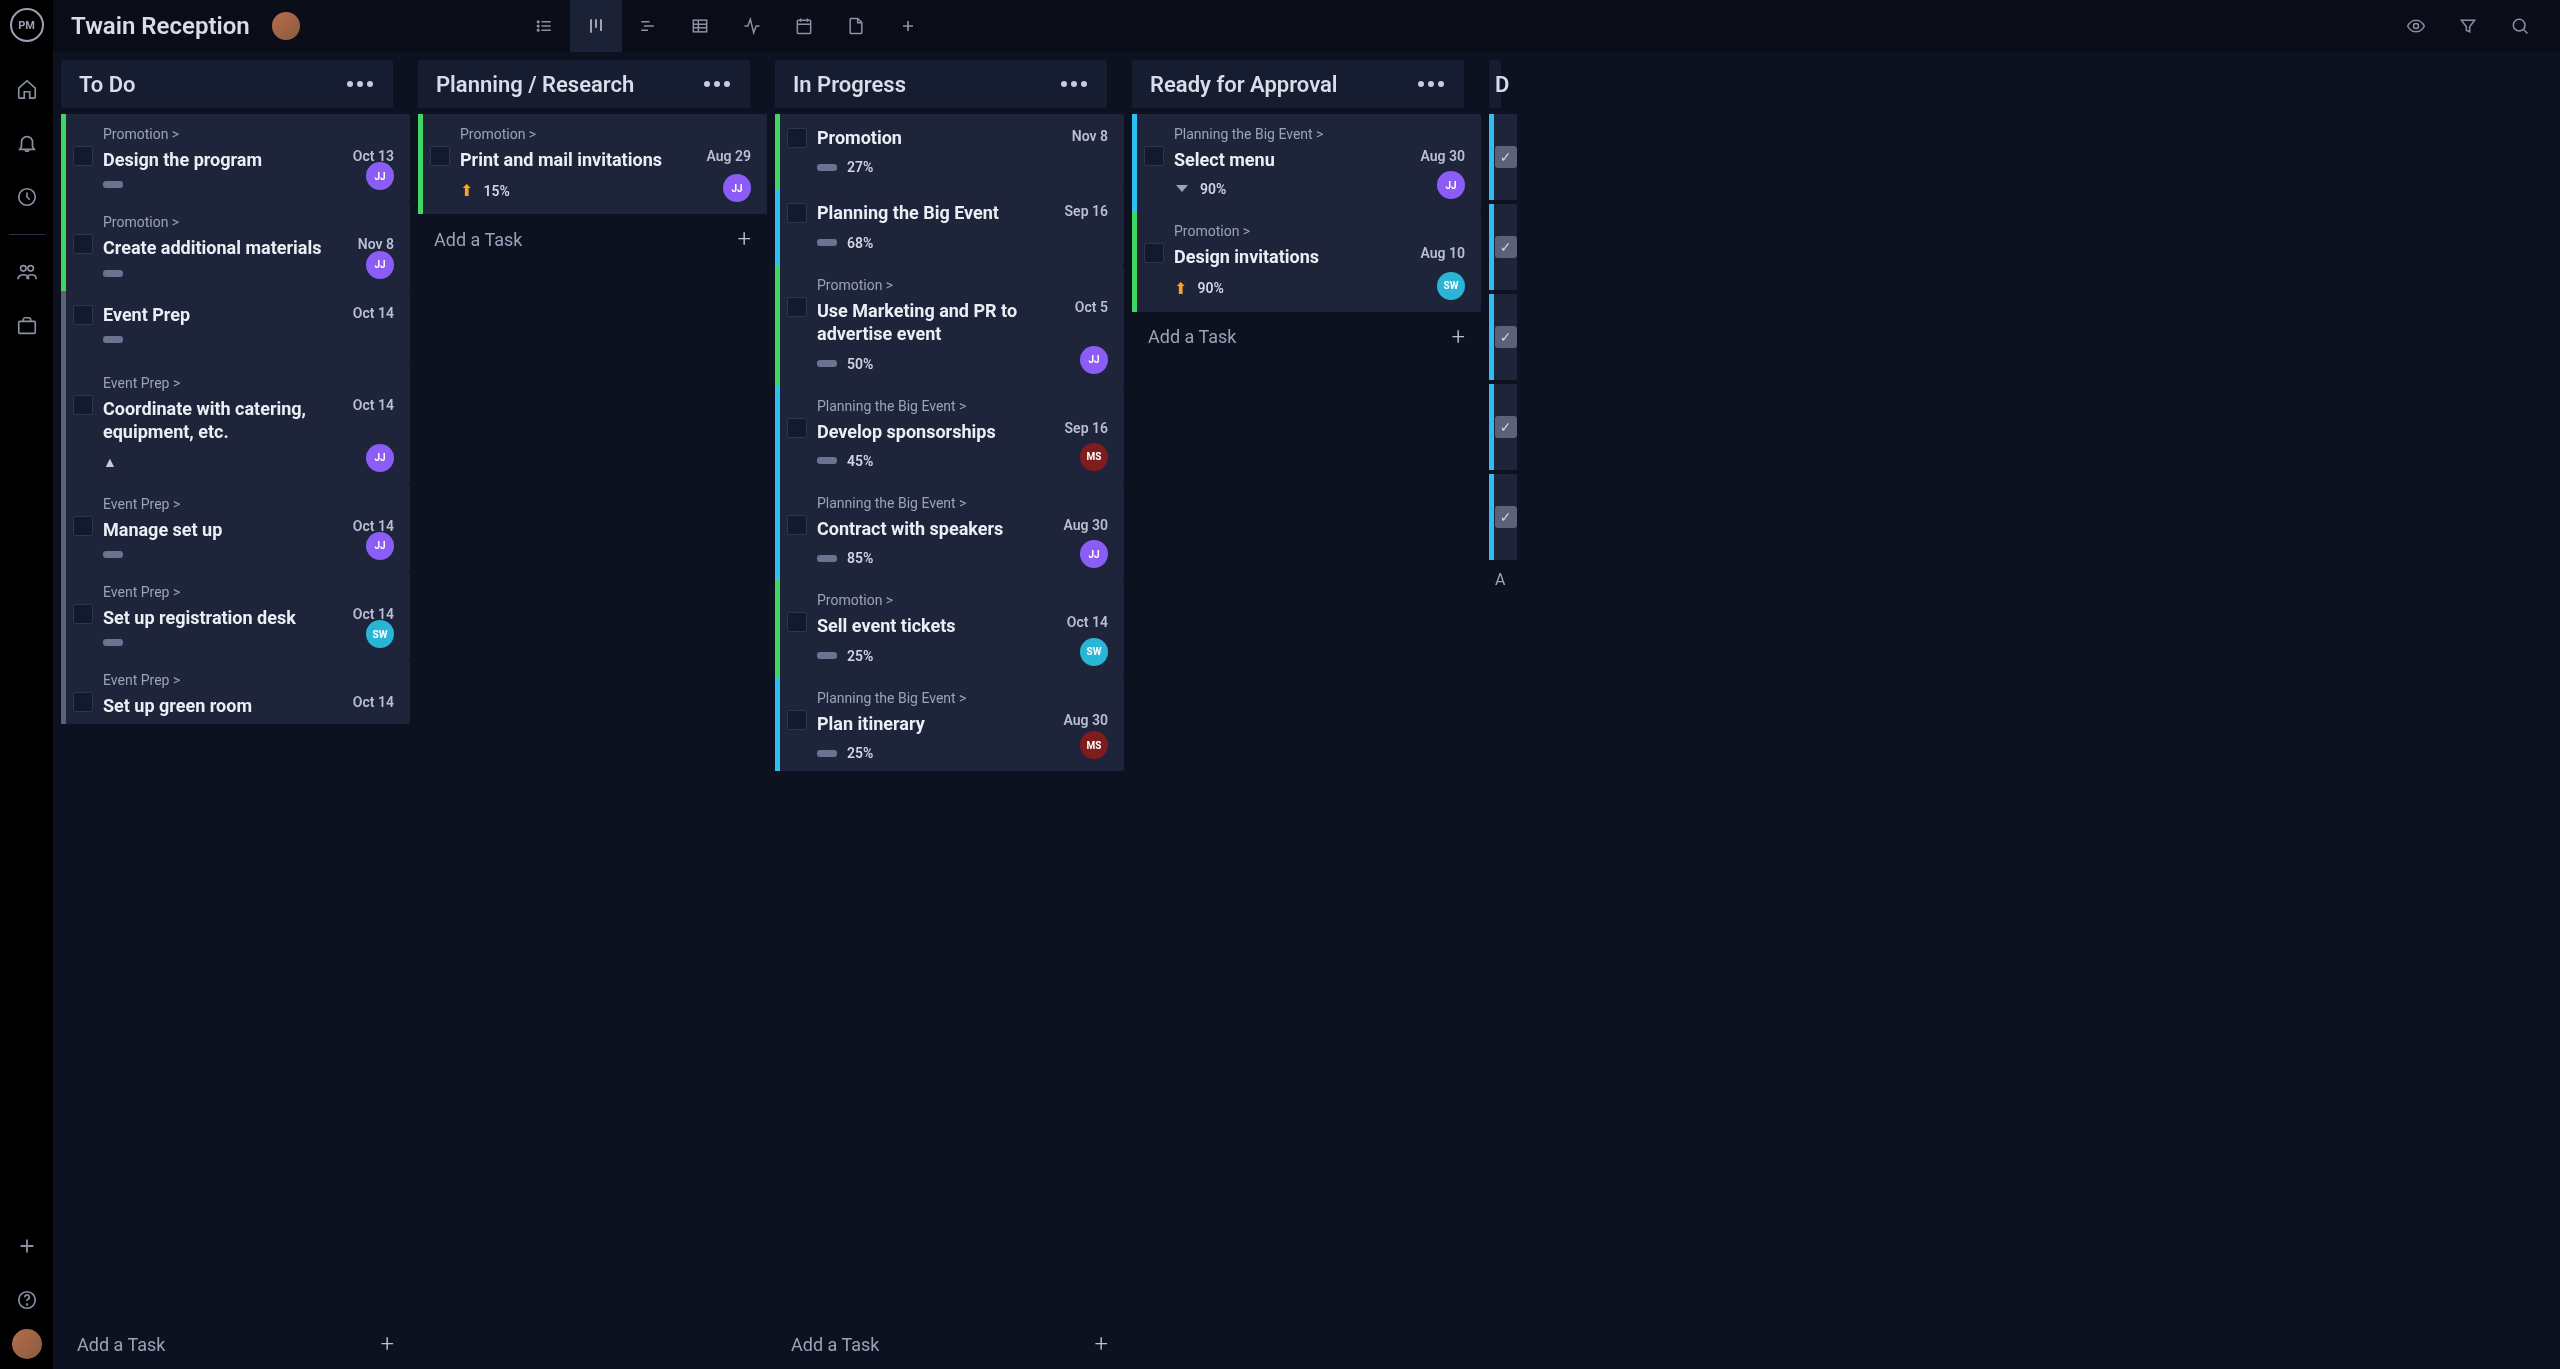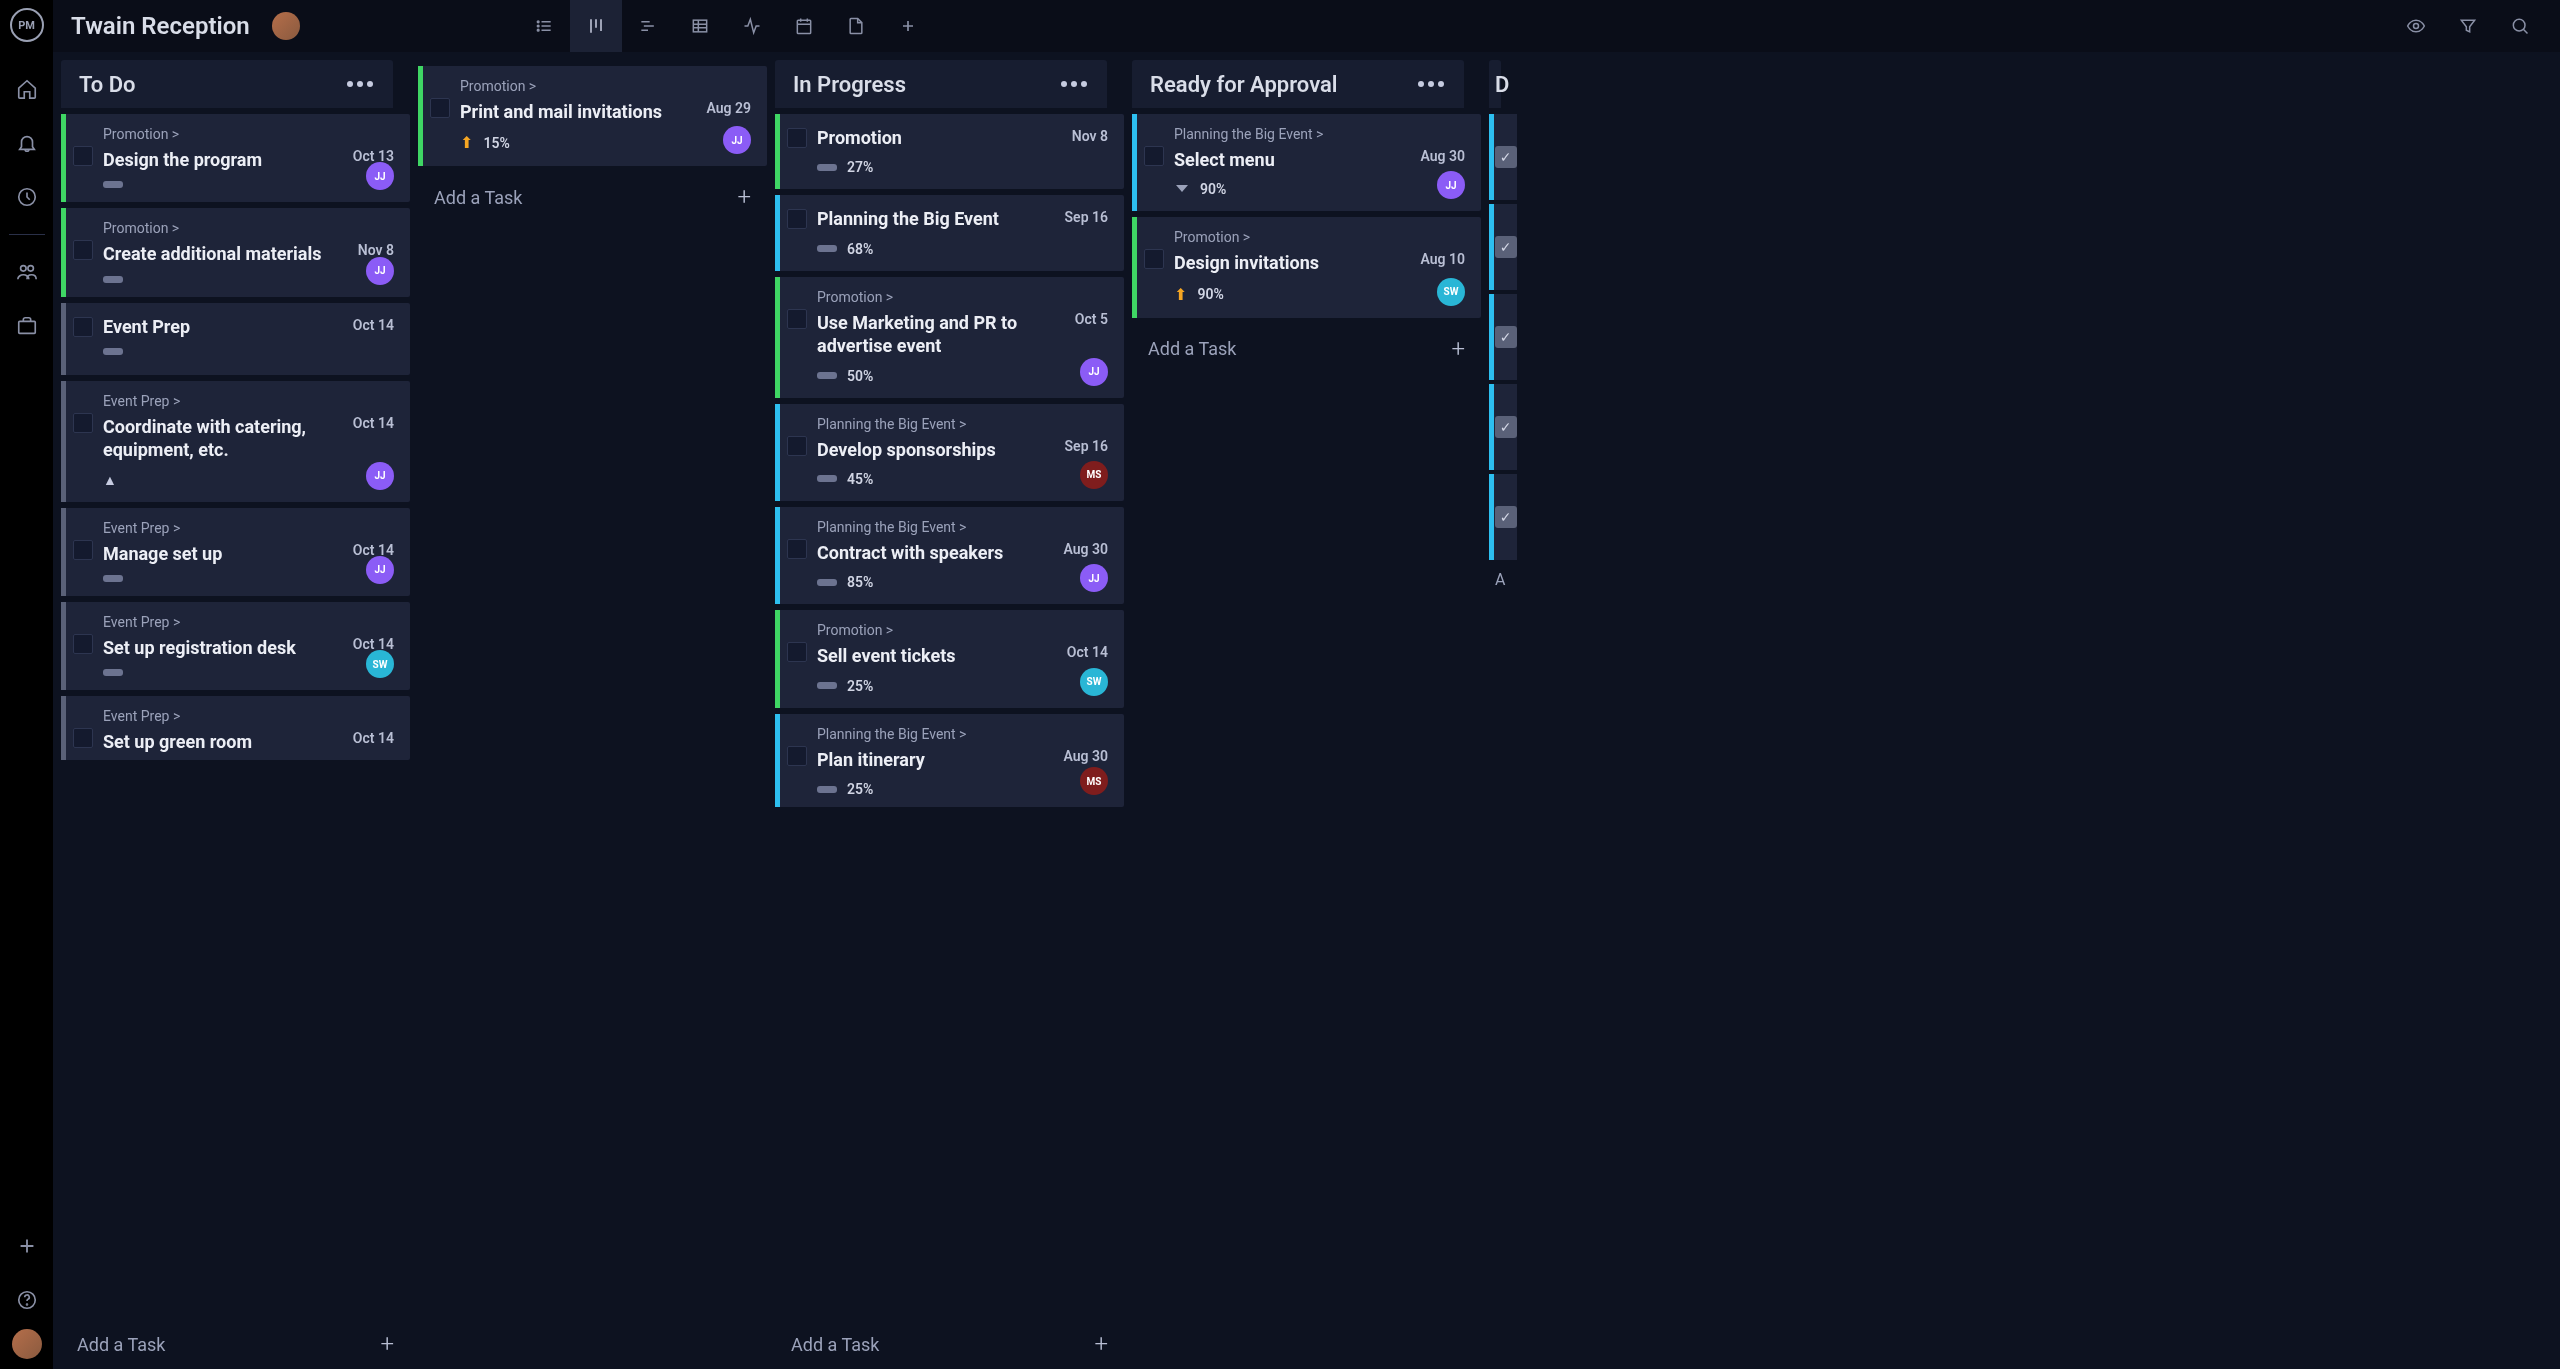--- a/index.html
+++ b/index.html
@@ -28,21 +28,21 @@
   .topbar-right { margin-left:auto; display:flex; gap:8px; }
   .topbar-right .view-btn { width:44px; }
 
   
   .board { flex:1; display:flex; gap:0; padding:8px 0 0 8px; overflow:hidden; }
   .column { width:357px; display:flex; flex-direction:column; min-width:357px; }
   .col-header { height:48px; display:flex; align-items:center; padding:0 18px; background:#171d30; margin-right:25px; border-radius:3px 3px 0 0; }
   .col-title { font-size:22px; font-weight:600; color:#d9dde8; }
   .col-menu { margin-left:auto; color:#c6cbe0; cursor:pointer; font-size:0; letter-spacing:3px; }
   .col-menu span { display:inline-block; width:6px; height:6px; background:#c6cbe0; border-radius:50%; margin:0 2px; }
-  .col-body { flex:1; overflow-y:auto; padding-right:8px; display:flex; flex-direction:column; gap:6px; margin-top:6px; }
+  .col-body { flex:1; overflow-y:auto; padding-right:8px; display:flex; flex-direction:column; margin-top:6px; }
   .col-body::-webkit-scrollbar { width:0; }
 
   
   .card { background:#1e2439; border-radius:2px; position:relative; padding:12px 16px 14px 42px; cursor:pointer; min-height:72px; }
   .card .stripe { position:absolute; left:0; top:0; bottom:0; width:5px; }
   .stripe.green { background:#3fd664; }
   .stripe.blue { background:#2dbff0; }
   .stripe.gray { background:#5a6178; }
   .card .checkbox { position:absolute; left:12px; top:32px; width:20px; height:20px; background:#141a2e; border:1px solid #2d3550; border-radius:2px; }
   .card.header-card .checkbox { top:14px; }
@@ -278,20 +278,24 @@
             <div class="date">Oct 14</div>
           </div>
       </div>
       <div class="add-task">
           <span>Add a Task</span>
           <span class="plus">+</span>
         </div>
     </div>
 
     <div class="column">
+      <div class="col-header">
+        <div class="col-title">Planning / Research</div>
+        <div class="col-menu"><span></span><span></span><span></span></div>
+      </div>
       <div class="col-body">
         <div class="card has-parent">
             <div class="stripe green"></div>
             <div class="checkbox"></div>
             <div class="parent">Promotion &gt;</div>
             <div class="title">Print and mail invitations</div>
             <div class="meta">
               <span class="prio-up">⬆</span>
               <span class="progress-pct">15%</span>
             </div>

